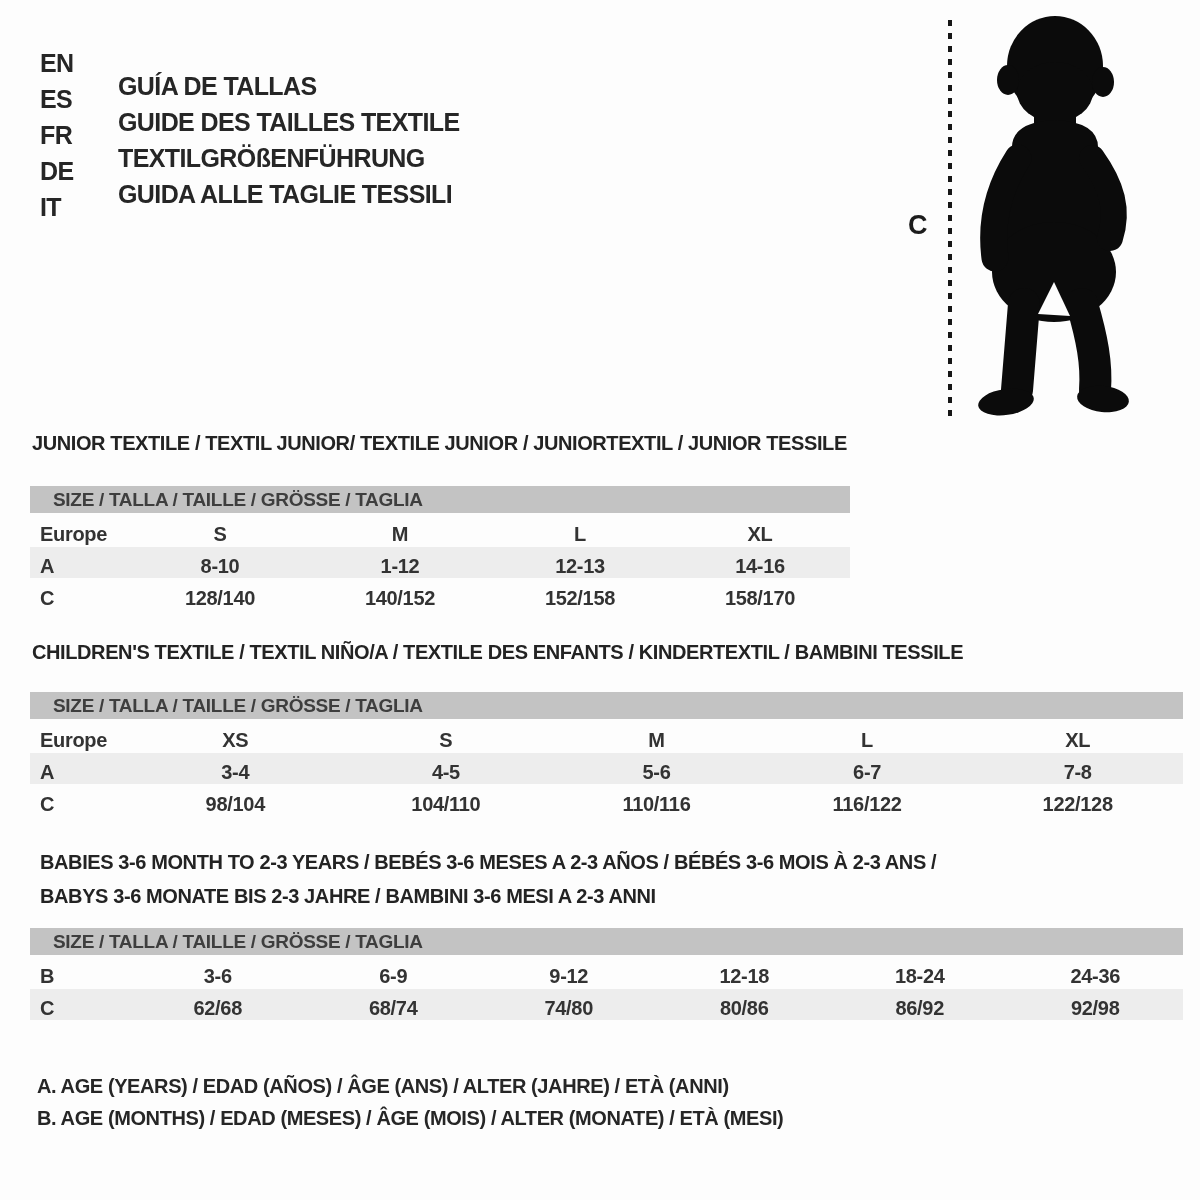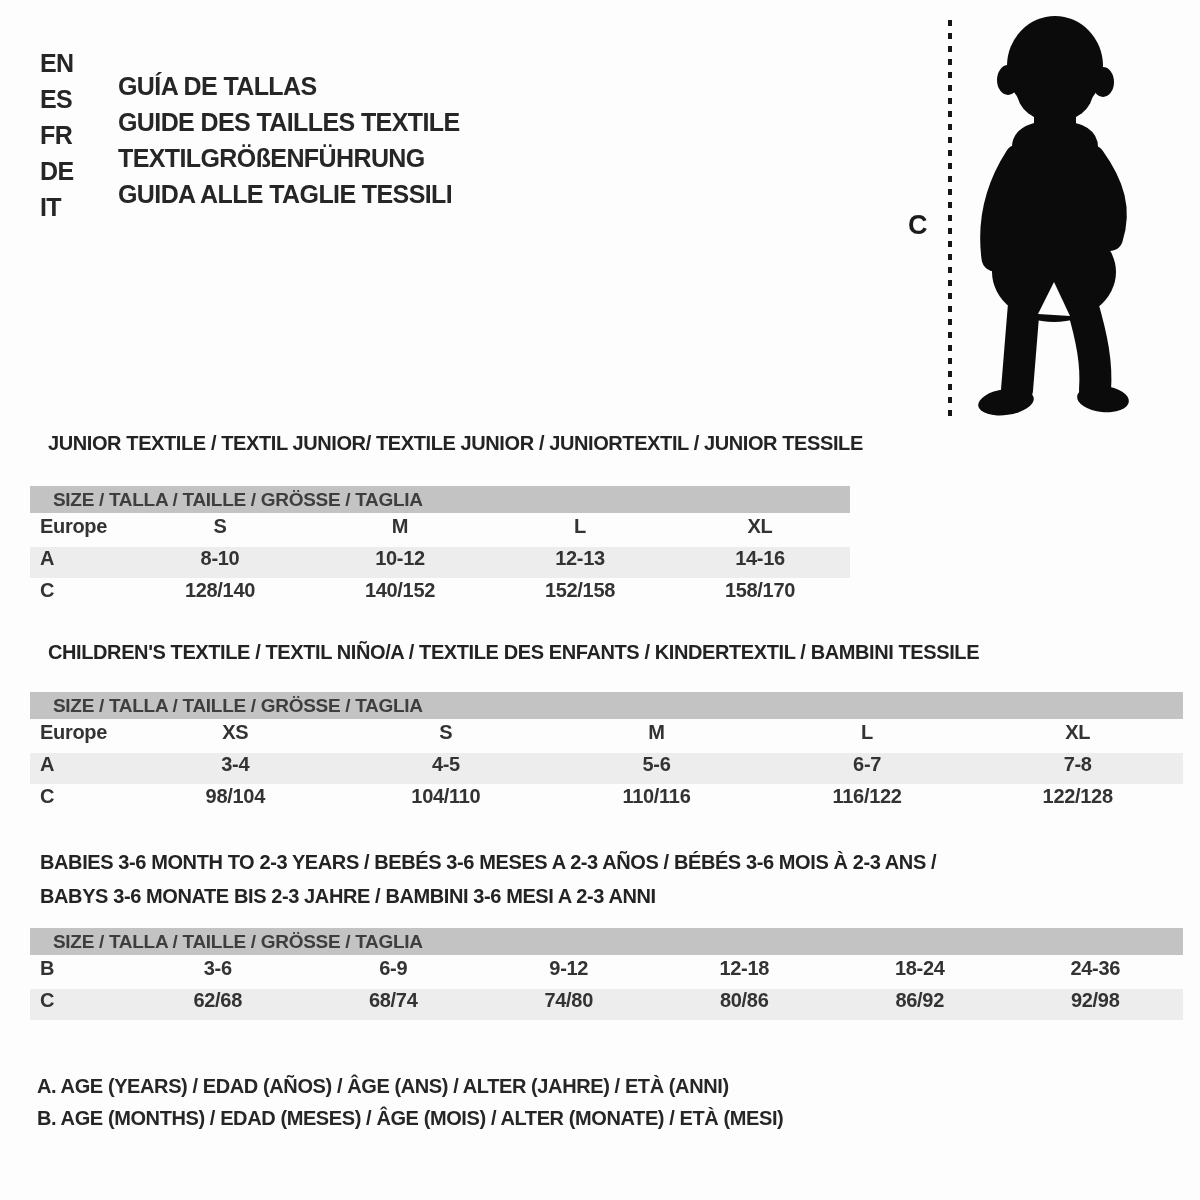--- a/index.html
+++ b/index.html
@@ -27,38 +27,38 @@
     background-image: repeating-linear-gradient(to bottom, #161616 0 6px, transparent 6px 13px);
   }
   .measure-label {
     position: absolute; left: 908px; top: 210px;
     font-size: 27px; font-weight: bold; color: #1c1c1c;
   }
   .baby-figure { position: absolute; left: 956px; top: 8px; width: 196px; height: 414px; }
 
   
   .section-title {
-    position: absolute; left: 48px;
+    position: absolute; left: 32px;
     font-size: 20px; font-weight: bold; letter-spacing: -0.4px; color: #232323;
     white-space: nowrap;
   }
   .babies-title { position: absolute; left: 40px; top: 845px; }
   .babies-title div {
     font-size: 20px; font-weight: bold; letter-spacing: -0.4px; color: #232323;
     line-height: 34px; white-space: nowrap;
   }
 
   .tbl { position: absolute; left: 30px; }
   .size-bar {
     height: 27px; display: flex; align-items: center;
     background: #c3c3c3; padding-left: 23px; margin-bottom: 2px;
     font-size: 19px; font-weight: bold; letter-spacing: -0.3px; color: #3e3e3e;
   }
   .trow {
-    display: flex; align-items: flex-start; height: 31px; margin-bottom: 1px;
+    display: flex; align-items: flex-end; height: 31px; margin-bottom: 1px;
     font-size: 20px; font-weight: bold; letter-spacing: -0.3px; color: #333;
   }
   .trow.shaded { background: #ededed; }
   .tlabel { width: 100px; padding-left: 10px; }
   .tcell { flex: 1; text-align: center; }
 
   .tbl-junior  { top: 486px; width: 820px; }
   .tbl-child   { top: 692px; width: 1153px; }
   .tbl-babies  { top: 928px; width: 1153px; }
   .title-junior { top: 432px; }
@@ -132,21 +132,21 @@
   <div class="trow">
     <span class="tlabel">Europe</span>
     <span class="tcell">S</span>
     <span class="tcell">M</span>
     <span class="tcell">L</span>
     <span class="tcell">XL</span>
   </div>
   <div class="trow shaded">
     <span class="tlabel">A</span>
     <span class="tcell">8-10</span>
-    <span class="tcell">10-12</span>
+    <span class="tcell">1-12</span>
     <span class="tcell">12-13</span>
     <span class="tcell">14-16</span>
   </div>
   <div class="trow">
     <span class="tlabel">C</span>
     <span class="tcell">128/140</span>
     <span class="tcell">140/152</span>
     <span class="tcell">152/158</span>
     <span class="tcell">158/170</span>
   </div>

